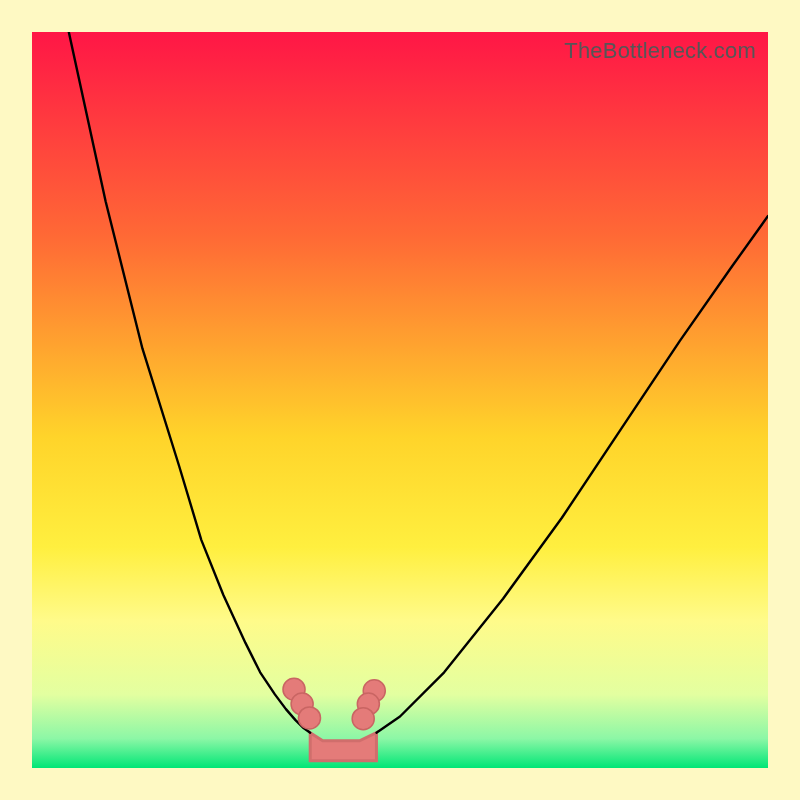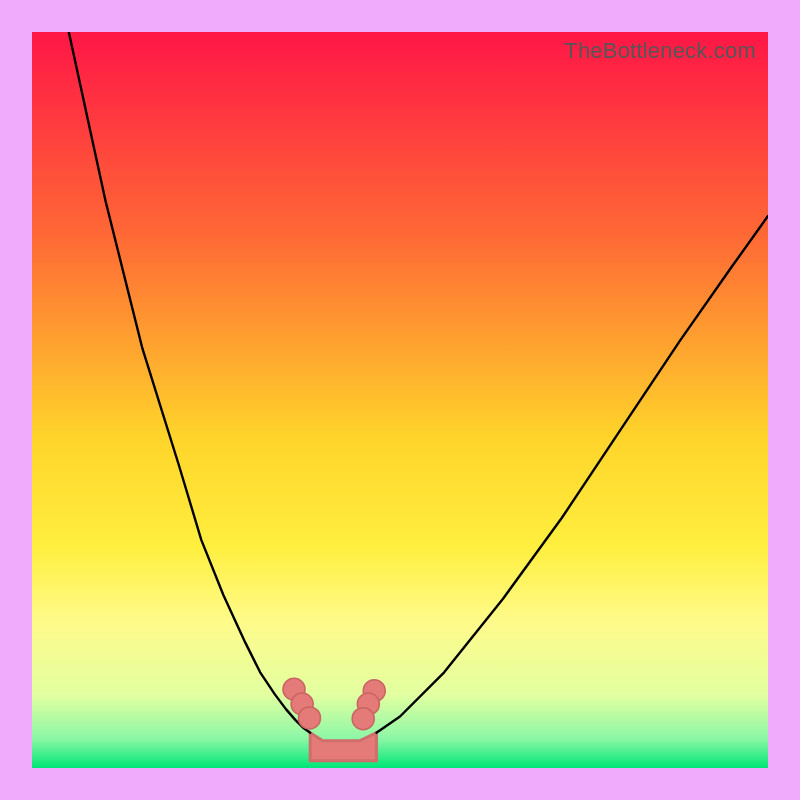--- a/index.html
+++ b/index.html
@@ -6,21 +6,21 @@
     margin: 0;
     padding: 0;
     width: 800px;
     height: 800px;
     overflow: hidden;
     font-family: Arial, Helvetica, sans-serif;
   }
   .frame {
     width: 800px;
     height: 800px;
-    background: #f0abfc;
+    background: #fef9c3;
     position: relative;
     box-sizing: border-box;
   }
   .plot-area {
     position: absolute;
     left: 32px;
     top: 32px;
     width: 736px;
     height: 736px;
     overflow: hidden;

